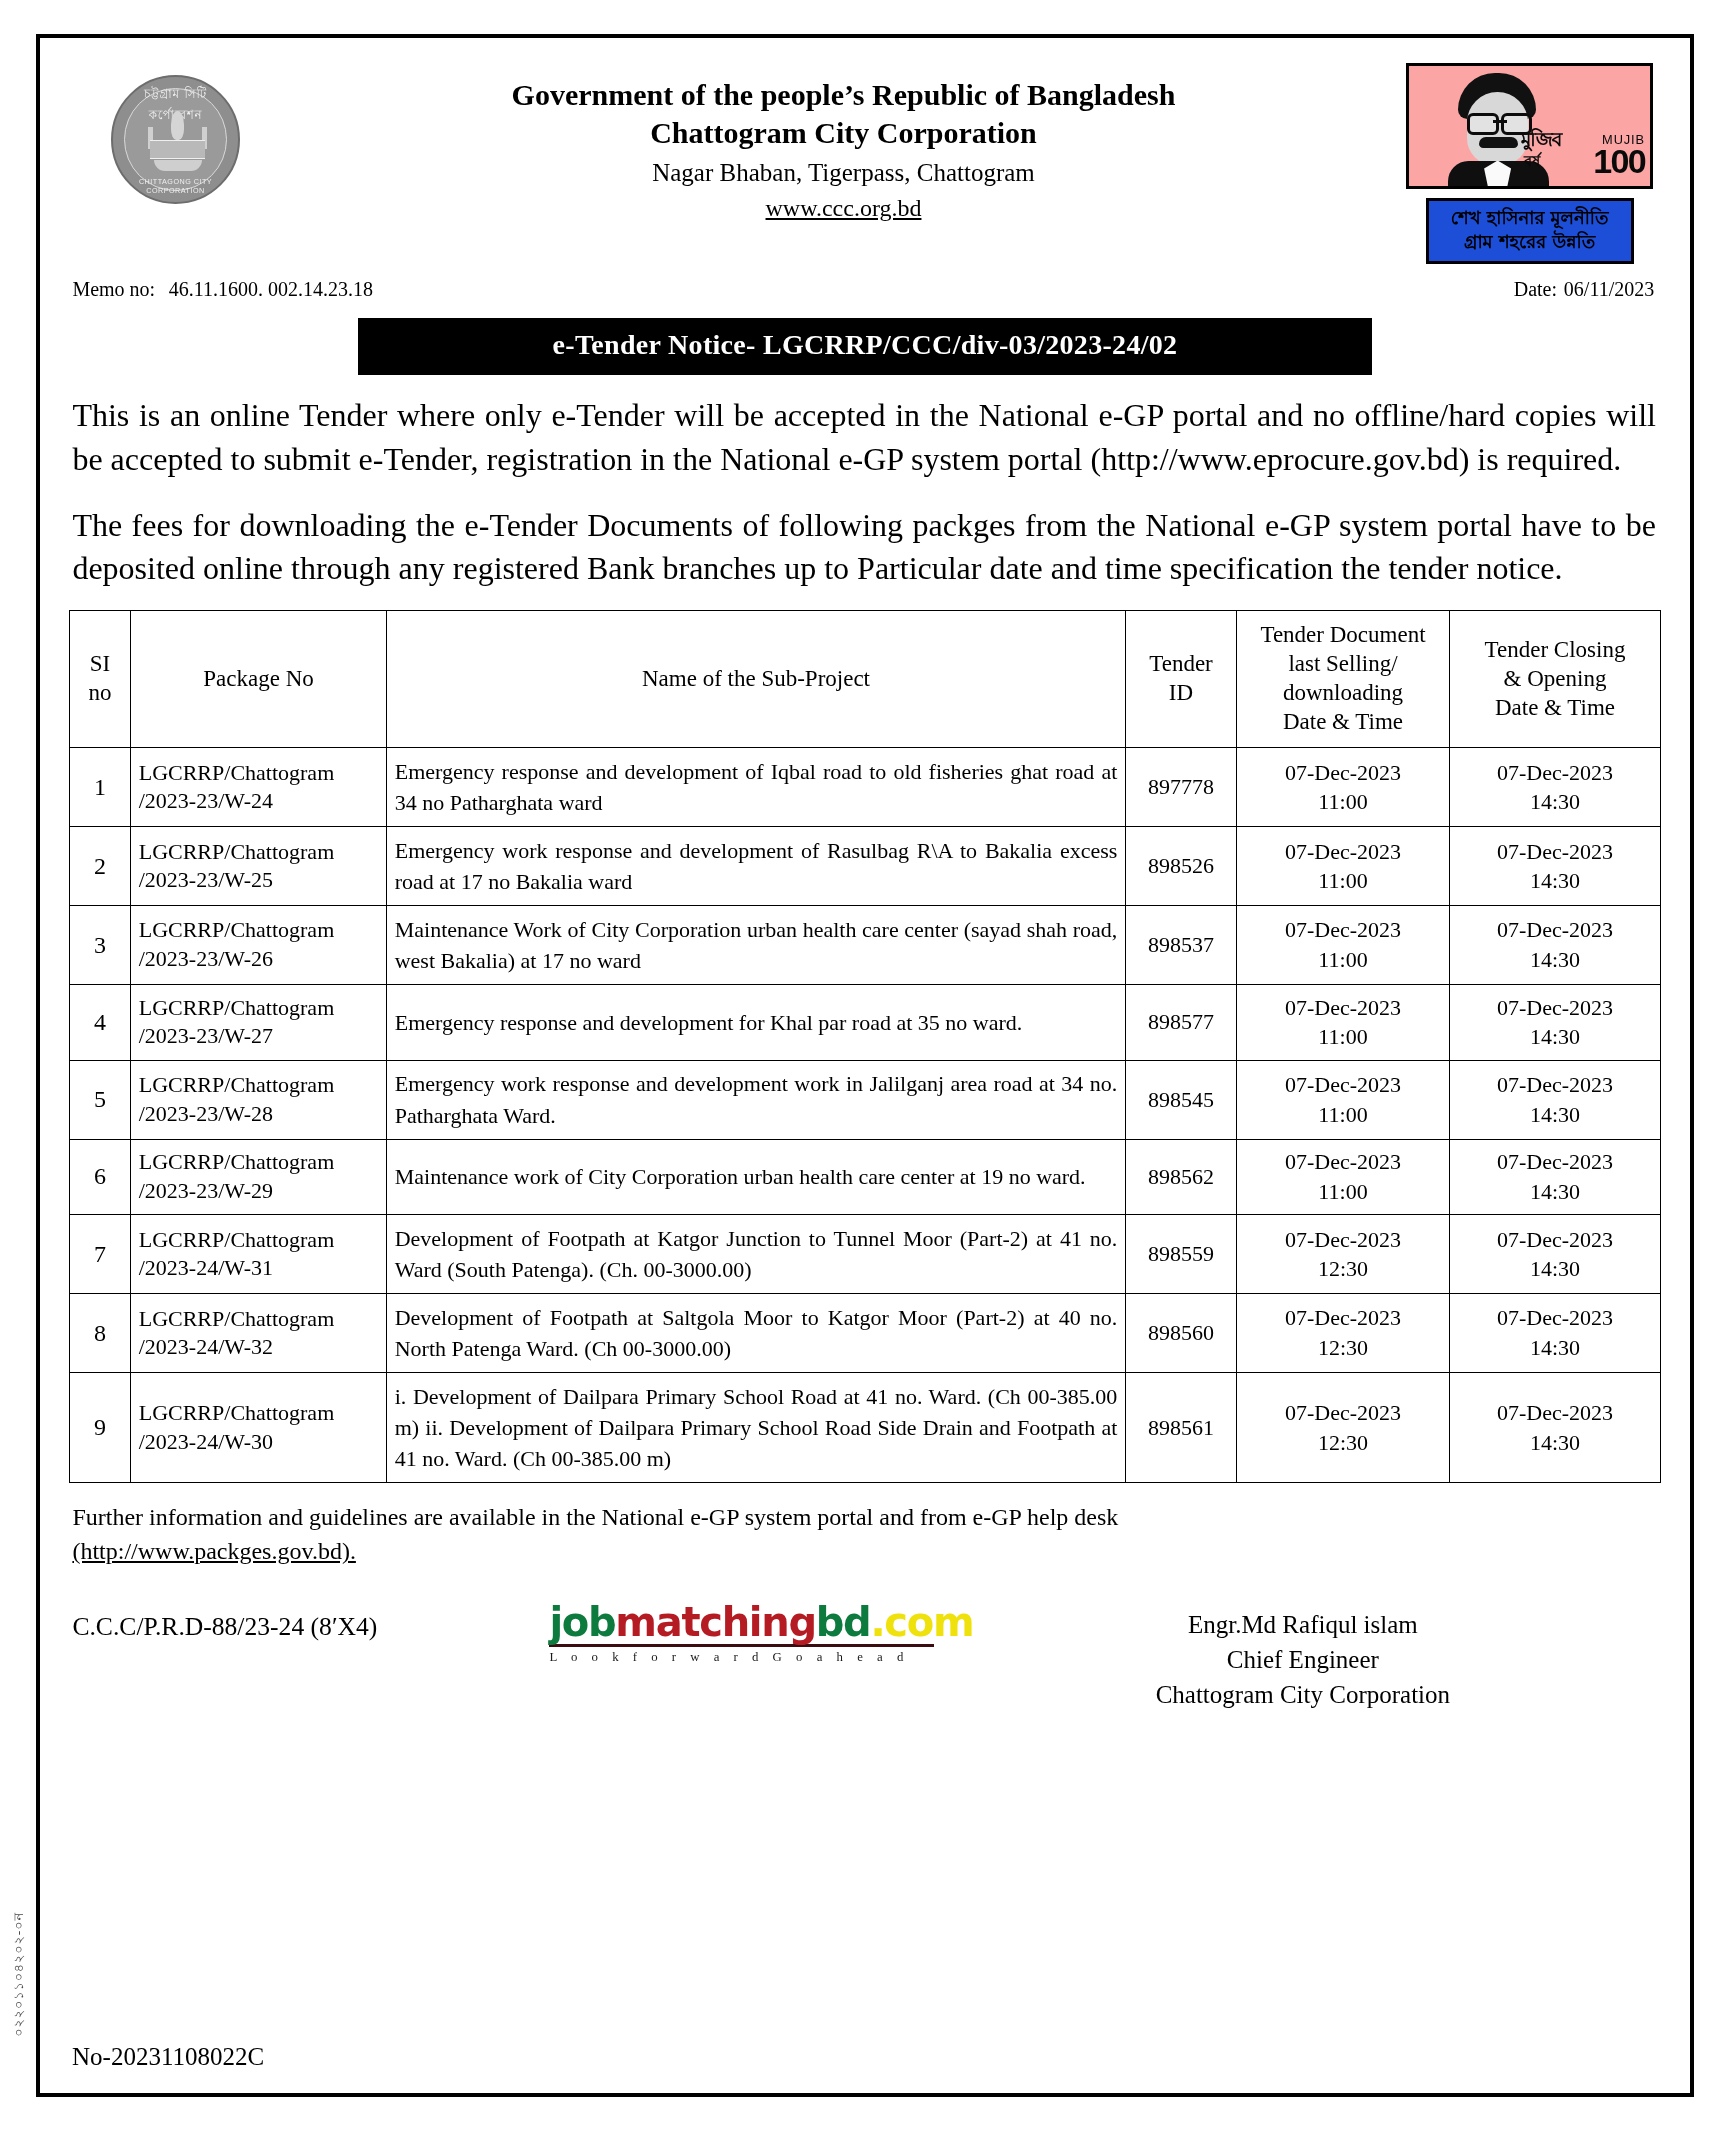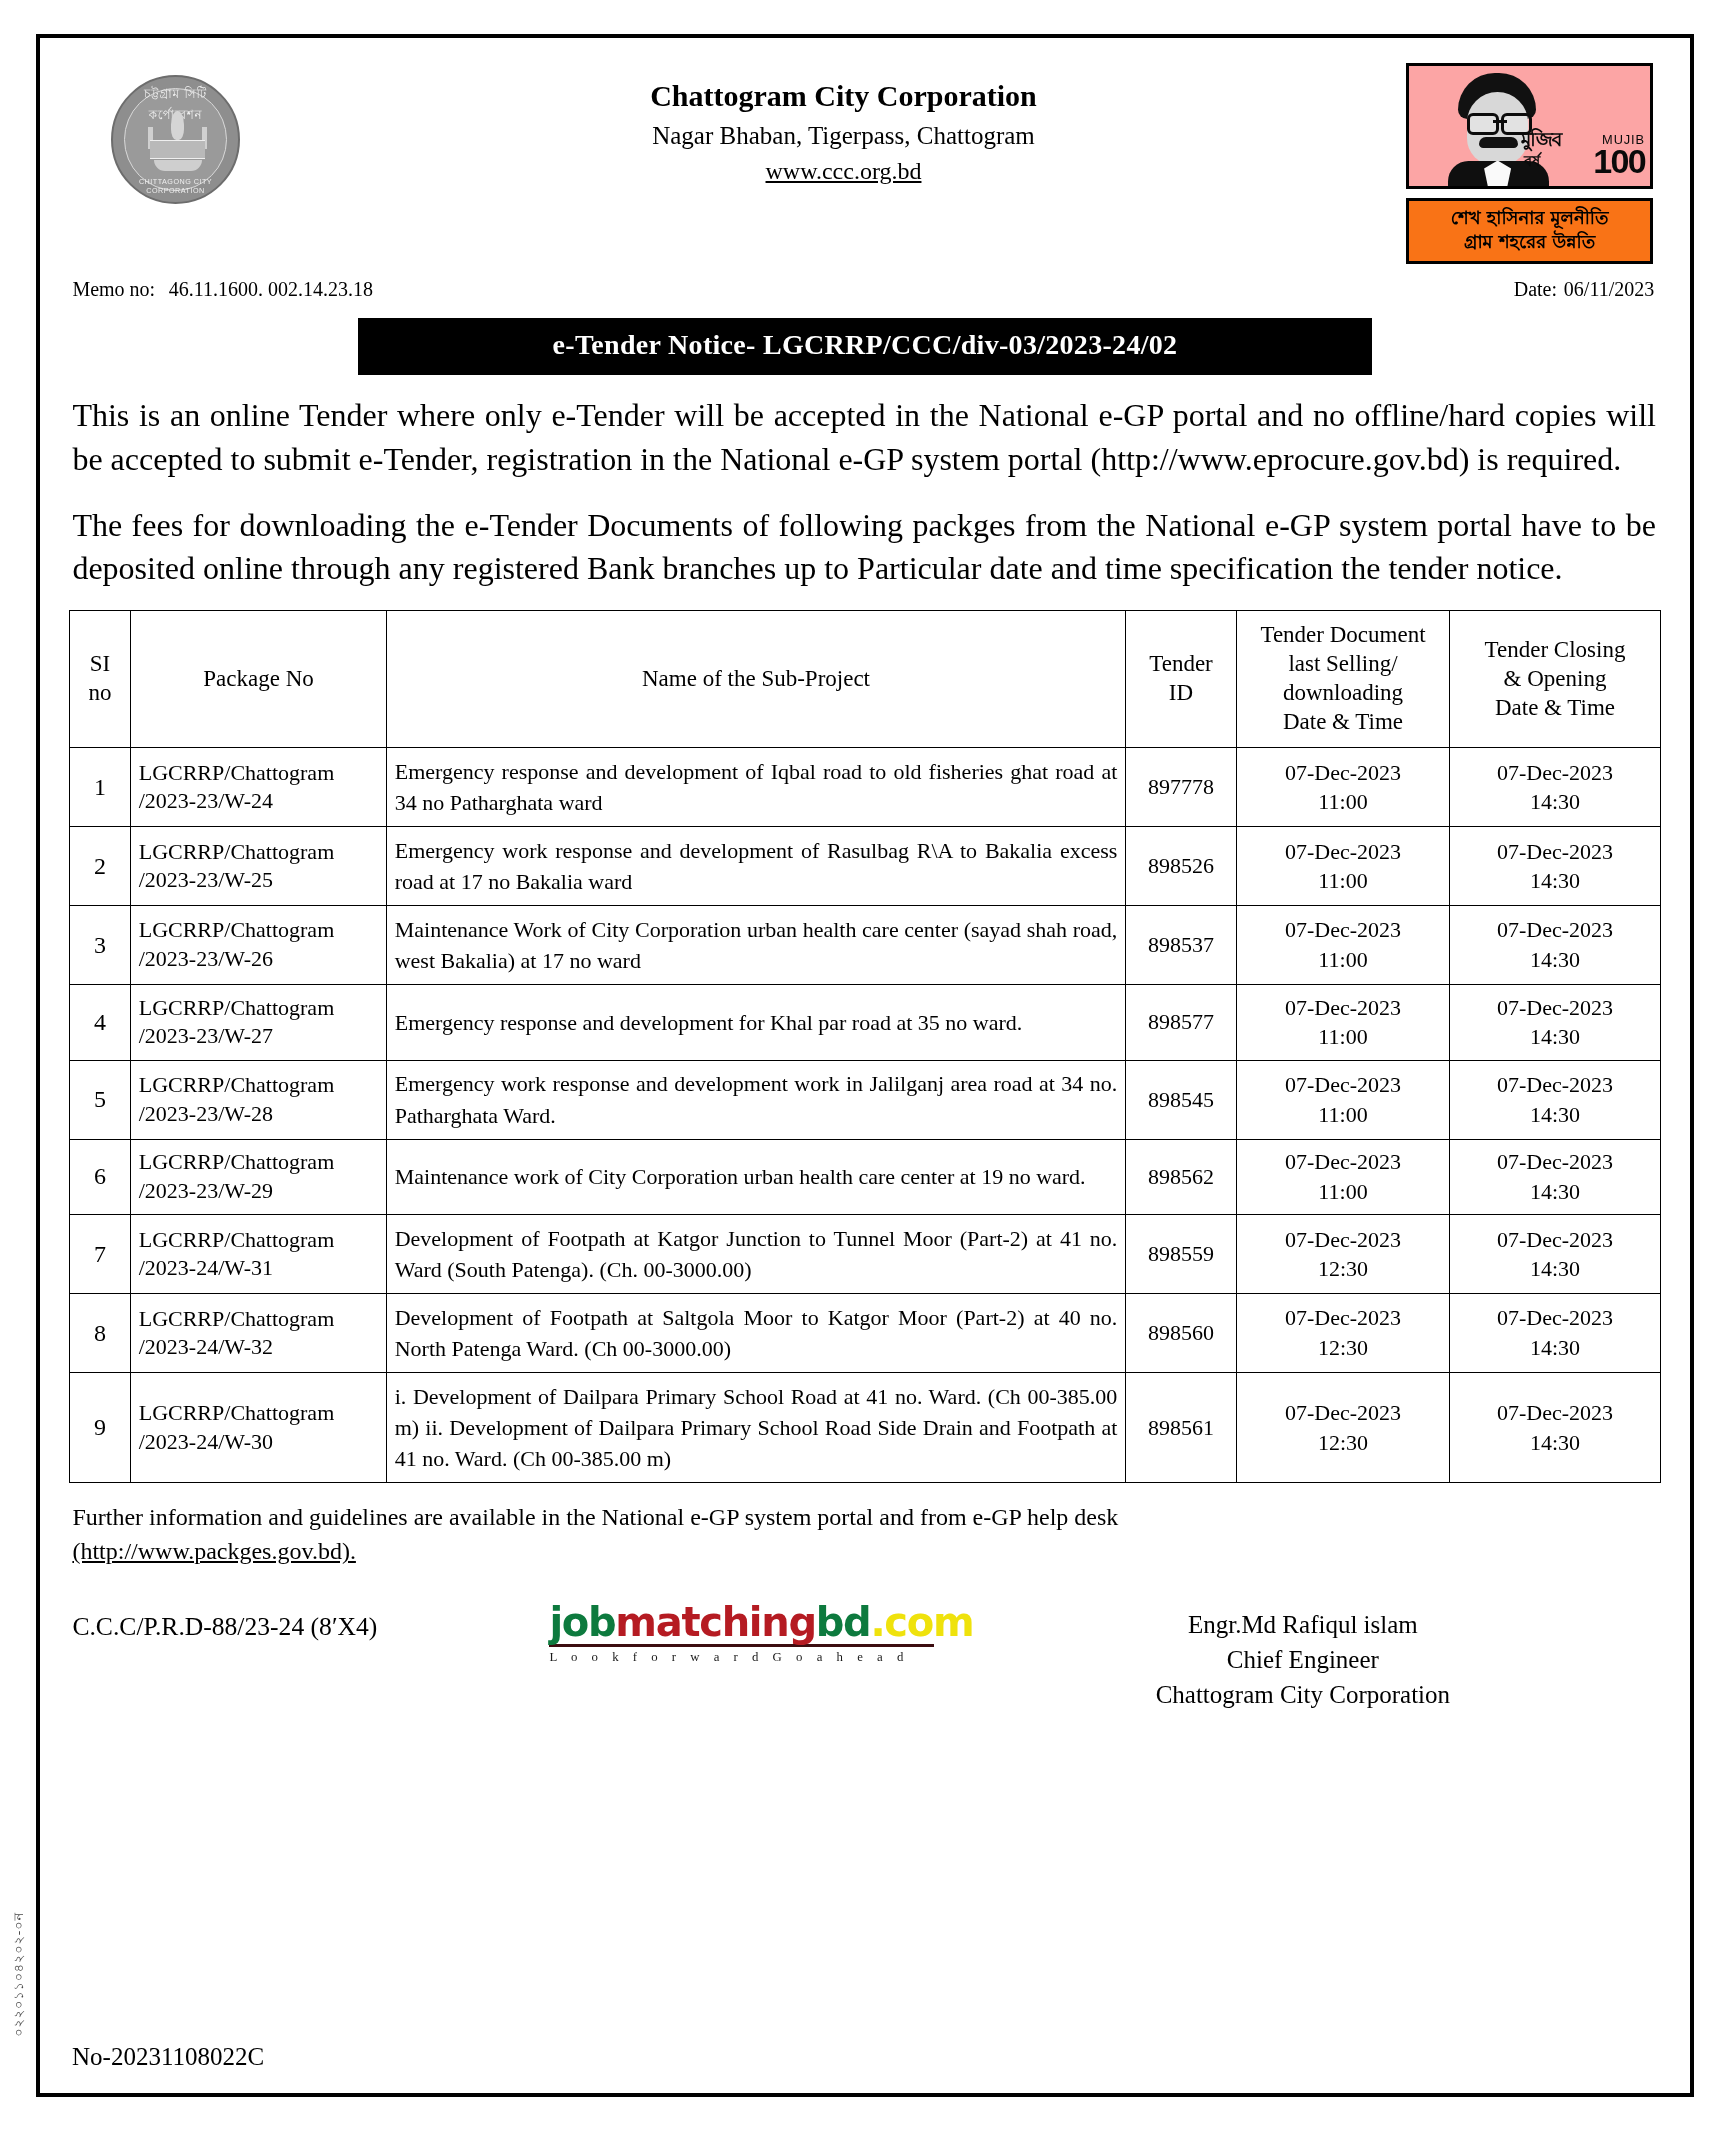--- a/index.html
+++ b/index.html
@@ -245,23 +245,23 @@
     right: 0; top: 15.3px;
     font-family: "Liberation Sans", sans-serif;
     font-size: 34px;
     font-weight: bold;
     line-height: 1;
     color: #0a0a0a;
     letter-spacing: -1.7px;
   }
   .slogan-box {
     margin-top: 8.5px;
-    width: 247px;
+    width: 208px;
     border: 3.4px solid #000;
-    background: #f97316;
+    background: #1d4ed8;
     text-align: center;
     padding: 5.1px 3.4px 6.8px 3.4px;
     font-family: "DejaVu Sans", sans-serif;
     font-size: 18px;
     line-height: 1.35;
     font-weight: bold;
   }
 
   
   .memo-row {
@@ -427,20 +427,21 @@
             <div class="arm-l"></div>
             <div class="arm-r"></div>
             <div class="book"></div>
             <div class="waves"></div>
           </div>
           <div class="seal-en">CHITTAGONG CITY CORPORATION</div>
         </div>
       </div>
 
       <div class="title-block">
+        <div class="line1">Government of the people’s Republic of Bangladesh</div>
         <div class="line2">Chattogram City Corporation</div>
         <div class="line3">Nagar Bhaban, Tigerpass, Chattogram</div>
         <div class="line4"><span>www.ccc.org.bd</span></div>
       </div>
 
       <div class="mujib-wrap">
         <div class="mujib-box">
           <div class="portrait">
             <div class="hair"></div>
             <div class="face"></div>

